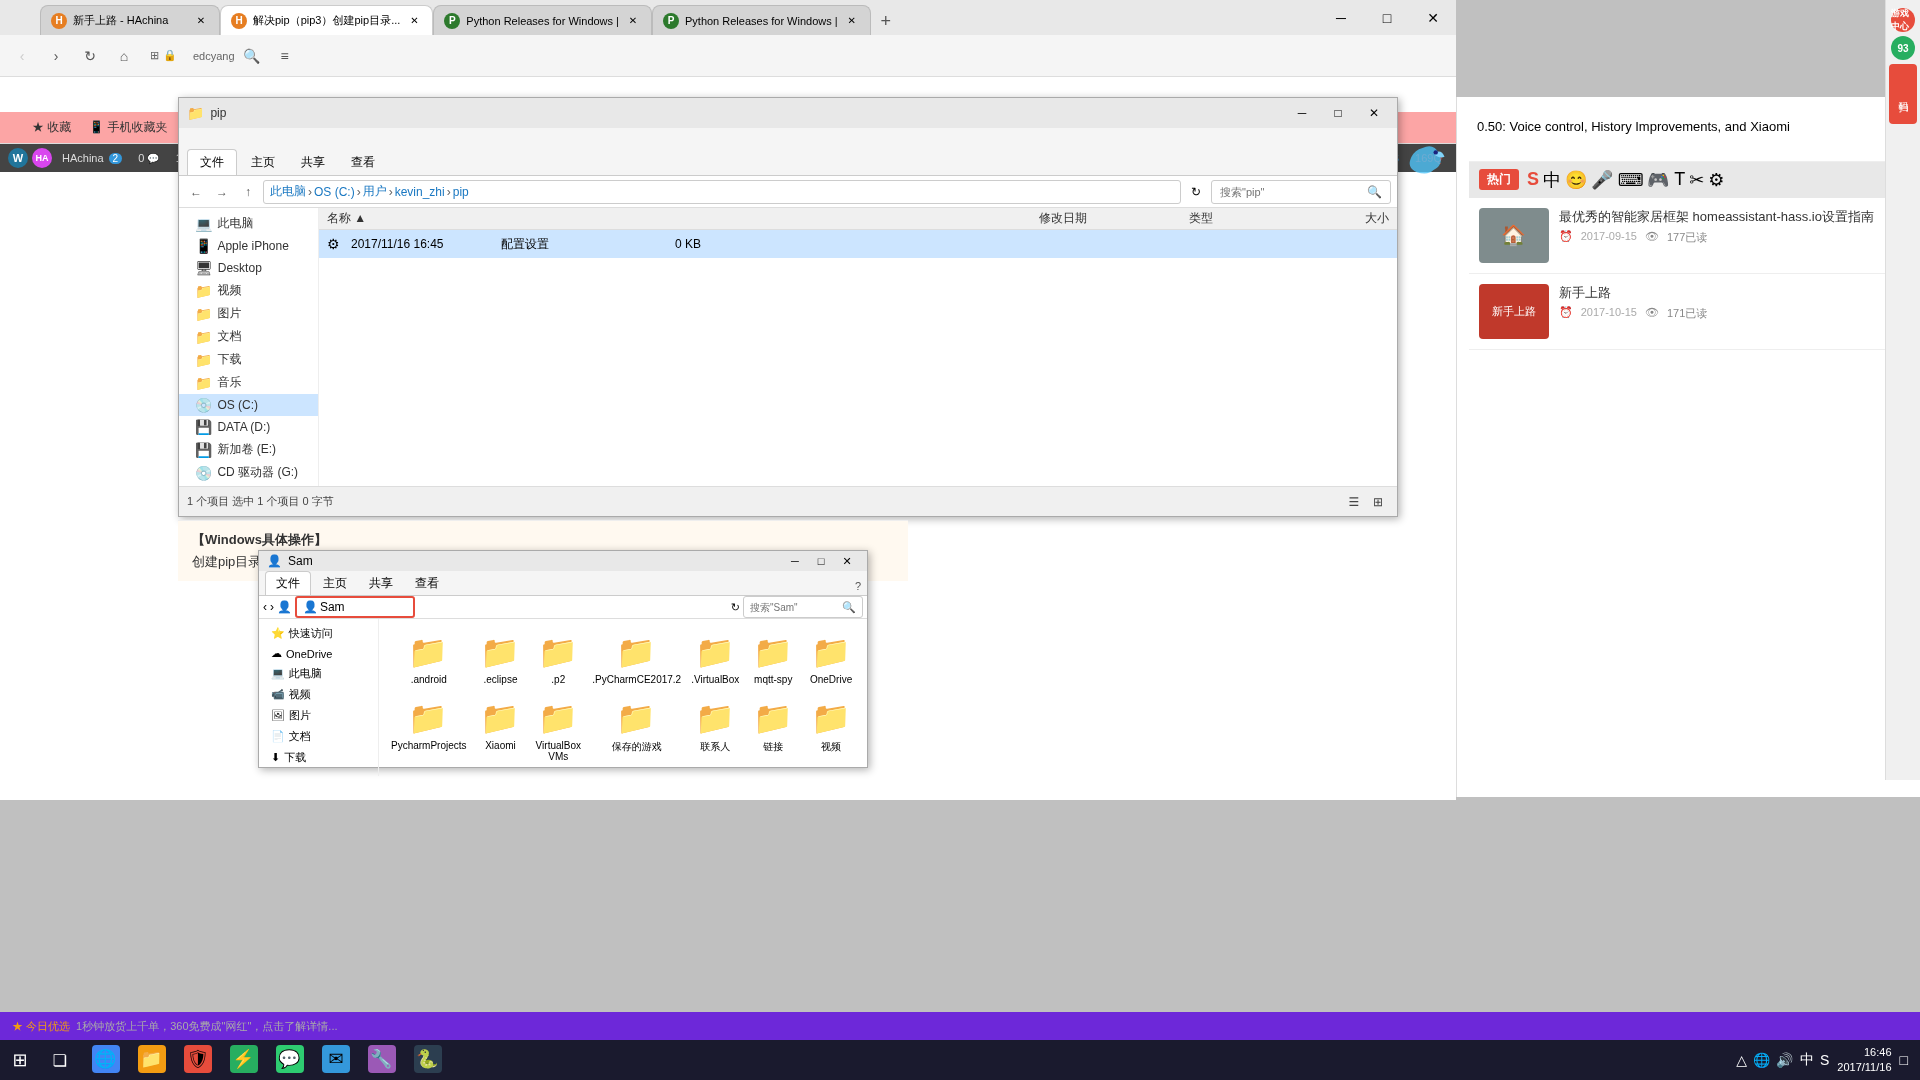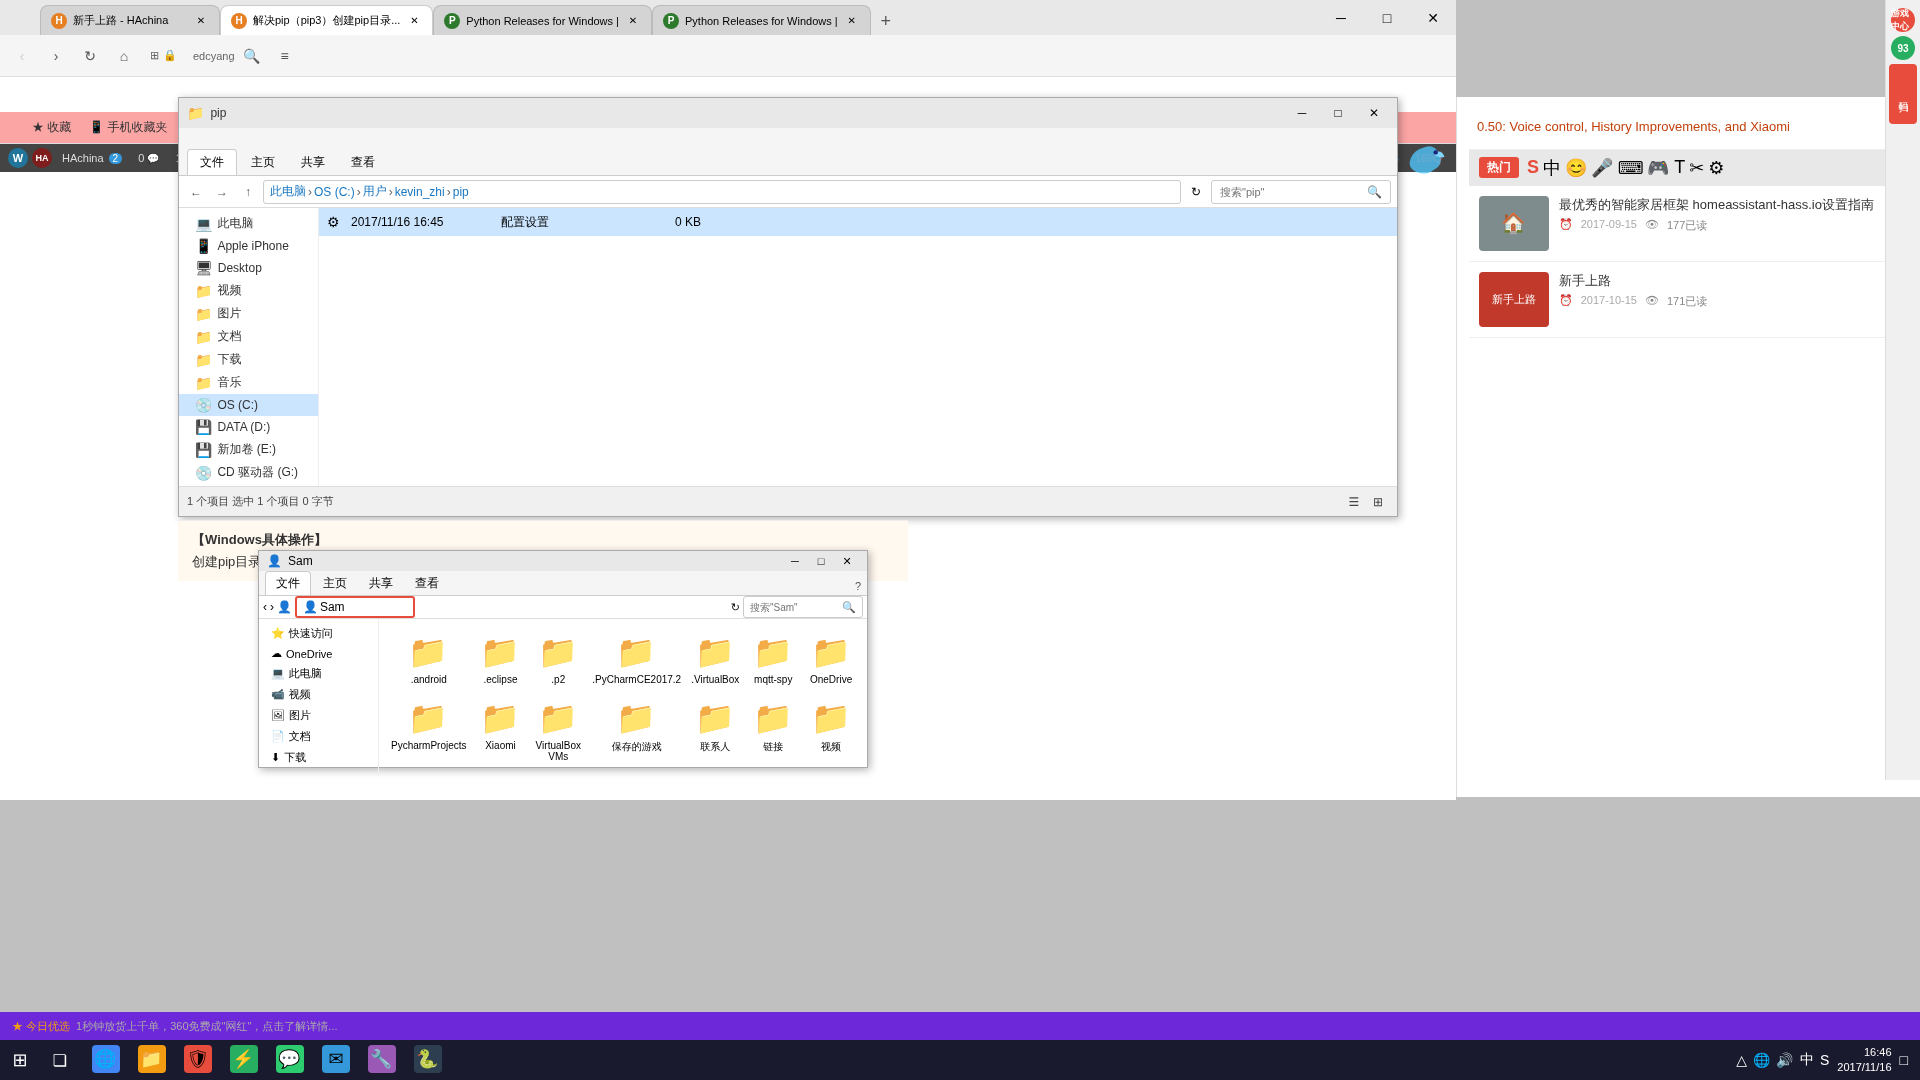--- a/index.html
+++ b/index.html
@@ -94,21 +94,21 @@
     .fe2-body { flex: 1; display: flex; }
     .fe2-sidebar { width: 120px; border-right: 1px solid #eee; padding: 4px 0; overflow-y: auto; }
     .fe2-sidebar-item { padding: 3px 6px 3px 12px; cursor: pointer; font-size: 11px; display: flex; align-items: center; gap: 4px; }
     .fe2-content { flex: 1; display: grid; grid-template-columns: repeat(7, 1fr); gap: 2px; padding: 8px; overflow-y: auto; align-content: start; }
     .fe2-folder { display: flex; flex-direction: column; align-items: center; gap: 3px; padding: 6px 4px; cursor: pointer; border-radius: 4px; font-size: 10px; text-align: center; }
     .fe2-folder-icon { font-size: 32px; }
 
     
     .right-panel { position: absolute; top: 97px; right: 0; width: 464px; height: 700px; background: white; border-left: 1px solid #ddd; overflow-y: auto; }
     .rp-article { padding: 12px; }
-    .rp-voice-item { font-size: 13px; color: #c2410c; line-height: 1.5; margin-bottom: 4px; }
+    .rp-voice-item { font-size: 13px; color: #000000; line-height: 1.5; margin-bottom: 16px; }
     .rp-hot-bar { background: #e8e8e8; padding: 6px 10px; display: flex; align-items: center; gap: 8px; }
     .rp-hot-tag { background: #e74c3c; color: white; padding: 2px 8px; border-radius: 3px; font-size: 12px; font-weight: bold; }
     .rp-tool-icons { display: flex; gap: 4px; flex-wrap: wrap; align-items: center; }
     .rp-tool-icon { font-size: 18px; cursor: pointer; }
     .rp-card { display: flex; gap: 10px; padding: 10px; border-bottom: 1px solid #eee; cursor: pointer; }
     .rp-card-img { width: 70px; height: 55px; background: #555; border-radius: 4px; flex-shrink: 0; overflow: hidden; display: flex; align-items: center; justify-content: center; }
     .rp-card-body { flex: 1; }
     .rp-card-title { font-size: 13px; color: #333; margin-bottom: 4px; line-height: 1.4; font-weight: 500; }
     .rp-card-meta { font-size: 11px; color: #888; display: flex; gap: 8px; }
     .rp-card-date { color: #aaa; }
@@ -120,21 +120,21 @@
     .red-dot { width: 24px; height: 24px; border-radius: 50%; background: #e74c3c; display: flex; align-items: center; justify-content: center; color: white; font-size: 9px; font-weight: bold; cursor: pointer; }
     .green-dot { width: 24px; height: 24px; border-radius: 50%; background: #27ae60; display: flex; align-items: center; justify-content: center; color: white; font-size: 10px; font-weight: bold; cursor: pointer; }
 
     
     .tooltip-bar { position: absolute; bottom: 40px; left: 0; right: 0; height: 28px; background: #6d28d9; color: #aaa; display: flex; align-items: center; padding: 0 12px; font-size: 11px; gap: 6px; }
 
     
     .wp-circle { width: 20px; height: 20px; border-radius: 50%; background: #21759b; display: flex; align-items: center; justify-content: center; color: white; font-size: 11px; font-weight: bold; }
 
     
-    .ha-circle { width: 20px; height: 20px; border-radius: 50%; background: #7f1d1d; display: flex; align-items: center; justify-content: center; color: white; font-size: 9px; font-weight: bold; }
+    .ha-circle { width: 20px; height: 20px; border-radius: 50%; background: #d946ef; display: flex; align-items: center; justify-content: center; color: white; font-size: 9px; font-weight: bold; }
   </style>
 </head>
 <body>
 
 <div class="browser">
 
   <div class="tab-bar">
     <div class="tab inactive">
       <div class="tab-favicon" style="background:#e67e22;">H</div>
       <span class="tab-title">新手上路 - HAchina</span>
@@ -300,20 +300,26 @@
         <span>CD 驱动器 (G:)</span>
       </div>
       <div class="fe-sidebar-item">
         <span class="fe-sidebar-icon">🌐</span>
         <span>网络</span>
       </div>
     </div>
 
     <div class="fe-content">
 
+      <div class="fe-col-header">
+        <span class="fe-col">名称 ▲</span>
+        <span class="fe-col date">修改日期</span>
+        <span class="fe-col type">类型</span>
+        <span class="fe-col size">大小</span>
+      </div>
 
       <div class="fe-file-row selected">
         <span class="fe-file-icon">⚙</span>
         <span class="fe-col date">2017/11/16 16:45</span>
         <span class="fe-col type">配置设置</span>
         <span class="fe-col size">0 KB</span>
       </div>
     </div>
   </div>
 

